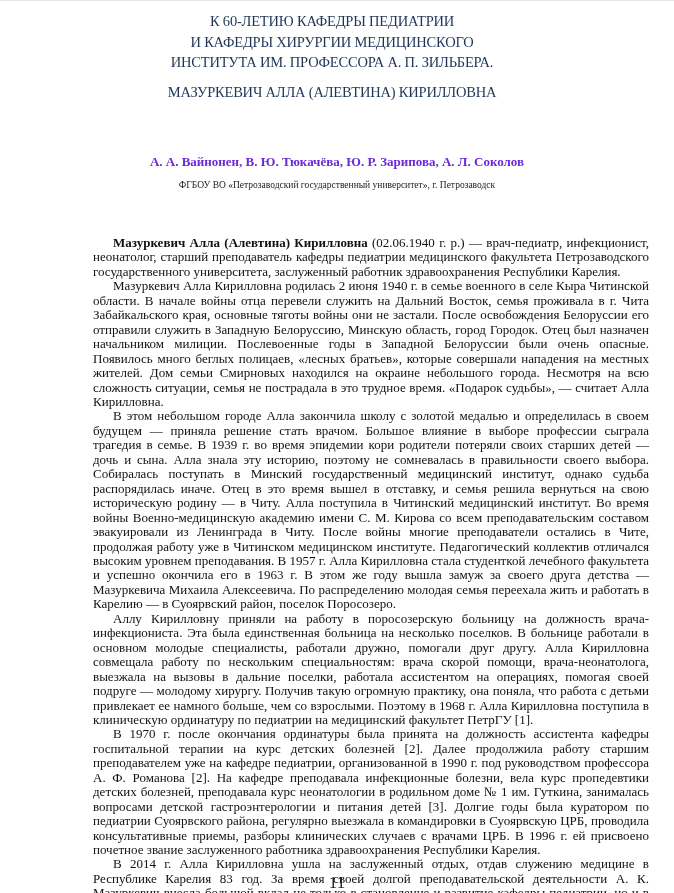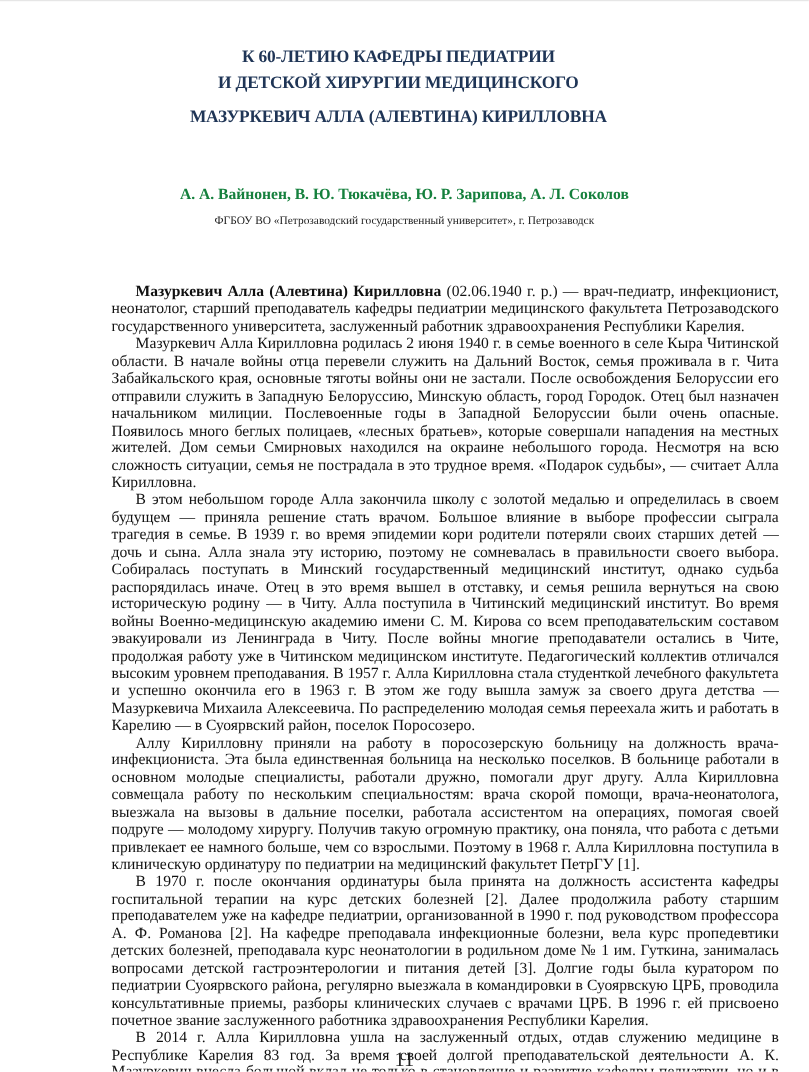--- a/index.html
+++ b/index.html
@@ -8,33 +8,32 @@
       position: relative;
       font-family: "Liberation Serif", "DejaVu Serif", serif;
       color: #111111;
       border-top: 1px solid #e6e6e6;
       box-sizing: border-box;
     }
     .title-block {
       position: absolute; top: 10px; left: 0; width: 664px;
       text-align: center;
       font-family: "Liberation Serif", "DejaVu Serif", serif;
-      font-weight: bold;
+      font-weight: normal;
       color: #1f3556;
       font-size: 14.5px;
       letter-spacing: -0.2px;
-      margin-top: 27px;
     }
     .title-line { line-height: 20.5px; }
     .title-sub { margin-top: 8px; line-height: 20px; }
     .title-name { margin-top: 9px; line-height: 20px; }
     .authors {
       position: absolute; top: 153px; left: 0; width: 674px;
       text-align: center; font-weight: bold; font-size: 13px;
-      color: #15803d;
+      color: #6d28d9;
     }
     .affiliation {
       position: absolute; top: 179px; left: 0; width: 674px;
       text-align: center; font-size: 9.5px; color: #222;
     }
     .body-text {
       position: absolute; top: 235px; left: 81px; width: 556px;
       font-size: 13px; line-height: 14.45px; text-align: justify;
       hyphens: auto;
       margin-left: 12px;
@@ -44,21 +43,22 @@
     .page-number {
       position: absolute; top: 872px; left: 0; width: 674px;
       text-align: center; font-size: 17px; color: #222;
     }
   </style>
 </head>
 <body>
 
 <div class="title-block">
   <div class="title-line">К 60-ЛЕТИЮ КАФЕДРЫ ПЕДИАТРИИ</div>
-  <div class="title-line">И ДЕТСКОЙ ХИРУРГИИ МЕДИЦИНСКОГО</div>
+  <div class="title-line">И КАФЕДРЫ ХИРУРГИИ МЕДИЦИНСКОГО</div>
+  <div class="title-line">ИНСТИТУТА ИМ. ПРОФЕССОРА А. П. ЗИЛЬБЕРА.</div>
   <div class="title-name">МАЗУРКЕВИЧ АЛЛА (АЛЕВТИНА) КИРИЛЛОВНА</div>
 </div>
 
 <div class="authors">А. А. Вайнонен, В. Ю. Тюкачёва, Ю. Р. Зарипова, А. Л. Соколов</div>
 <div class="affiliation">ФГБОУ ВО «Петрозаводский государственный университет», г. Петрозаводск</div>
 
 <div class="body-text" lang="ru">
   <p><b>Мазуркевич Алла (Алевтина) Кирилловна</b><span> (02.06.1940 г. р.) — врач-педиатр, инфекционист, неонатолог, старший преподаватель кафедры педиатрии медицинского факультета Петрозаводского государственного университета, заслуженный работник здравоохранения Республики Карелия.</span></p>
   <p>Мазуркевич Алла Кирилловна родилась 2 июня 1940 г. в семье военного в селе Кыра Читинской области. В начале войны отца перевели служить на Дальний Восток, семья проживала в г. Чита Забайкальского края, основные тяготы войны они не застали. После освобождения Белоруссии его отправили служить в Западную Белоруссию, Минскую область, город Городок. Отец был назначен начальником милиции. Послевоенные годы в Западной Белоруссии были очень опасные. Появилось много беглых полицаев, «лесных братьев», которые совершали нападения на местных жителей. Дом семьи Смирновых находился на окраине небольшого города. Несмотря на всю сложность ситуации, семья не пострадала в это трудное время. «Подарок судьбы», — считает Алла Кирилловна.</p>
   <p>В этом небольшом городе Алла закончила школу с золотой медалью и определилась в своем будущем — приняла решение стать врачом. Большое влияние в выборе профессии сыграла трагедия в семье. В 1939 г. во время эпидемии кори родители потеряли своих старших детей — дочь и сына. Алла знала эту историю, поэтому не сомневалась в правильности своего выбора. Собиралась поступать в Минский государственный медицинский институт, однако судьба распорядилась иначе. Отец в это время вышел в отставку, и семья решила вернуться на свою историческую родину — в Читу. Алла поступила в Читинский медицинский институт. Во время войны Военно-медицинскую академию имени С. М. Кирова со всем преподавательским составом эвакуировали из Ленинграда в Читу. После войны многие преподаватели остались в Чите, продолжая работу уже в Читинском медицинском институте. Педагогический коллектив отличался высоким уровнем преподавания. В 1957 г. Алла Кирилловна стала студенткой лечебного факультета и успешно окончила его в 1963 г. В этом же году вышла замуж за своего друга детства — Мазуркевича Михаила Алексеевича. По распределению молодая семья переехала жить и работать в Карелию — в Суоярвский район, поселок Поросозеро.</p>

